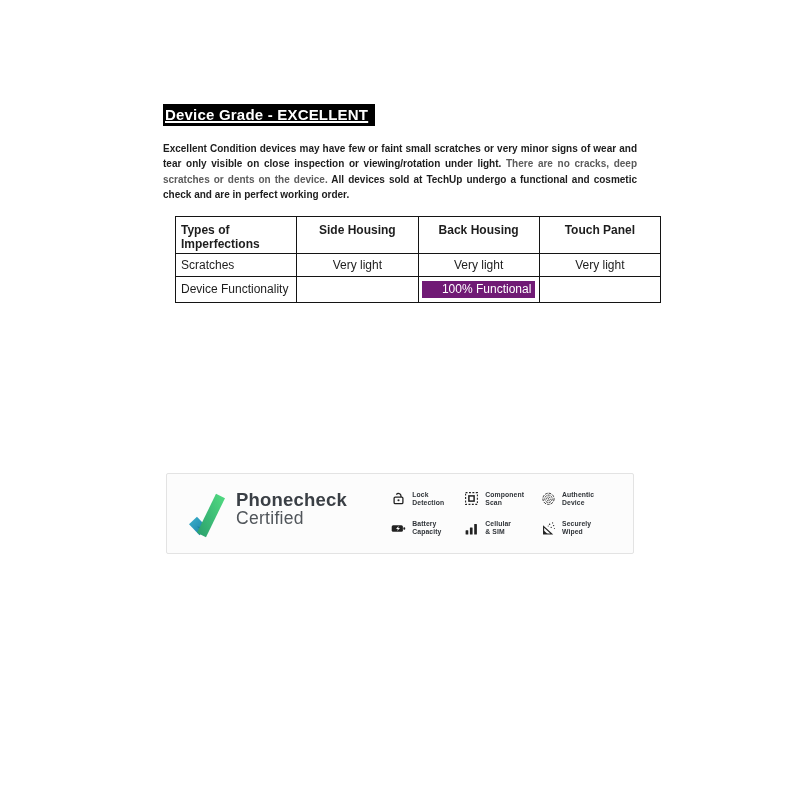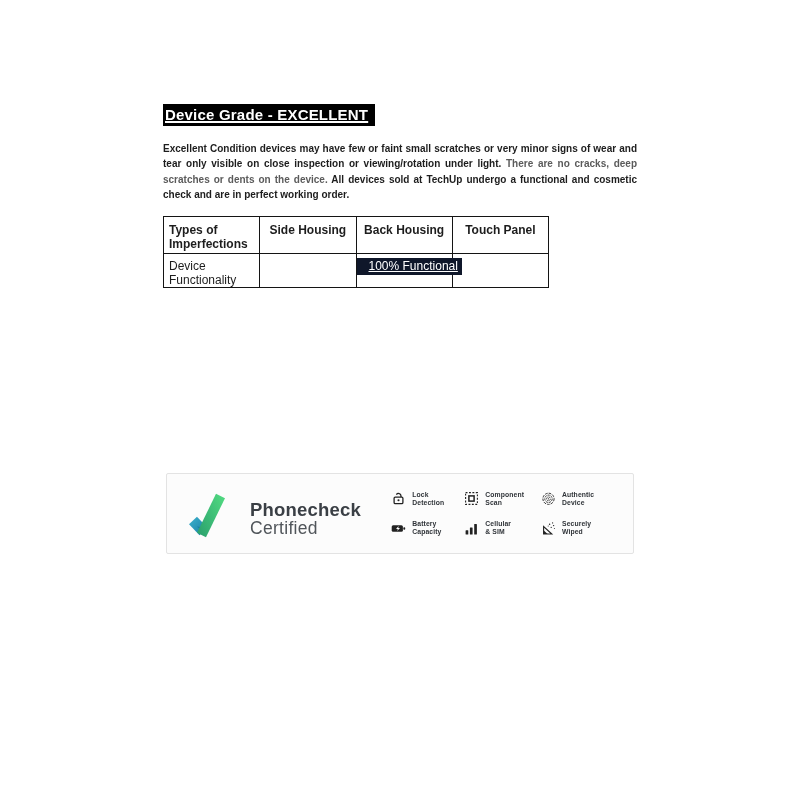--- a/index.html
+++ b/index.html
@@ -26,23 +26,24 @@
     font-weight: bold;
     line-height: 15.4px;
     text-align: justify;
     color: #1d1d1d;
     width: 474px;
   }
   .doc-paragraph .seg-gray { color: #5b5b5b; }
 
   table.imperfections {
     margin-top: 13px;
-    width: 386px;
+    width: 486px;
     border-collapse: collapse;
     table-layout: fixed;
+    margin-left: 12px;
   }
   table.imperfections td, table.imperfections th {
     border: 1px solid #141414;
     font-size: 12px;
     vertical-align: top;
     padding-top: 4px;
   }
   table.imperfections th {
     font-weight: bold;
     text-align: center;
@@ -53,39 +54,38 @@
     padding-left: 5px;
     padding-right: 6px;
   }
   td.val { text-align: center; }
   tr.r-header  { height: 37px; }
   tr.r-normal  { height: 23px; }
   tr.r-tall    { height: 34px; }
   tr.r-func    { height: 26px; }
   tr.r-func td { padding-top: 5px; }
   .hl-orange {
-    background: #0f172a;
+    background: #701a75;
     color: #ffffff;
-    padding: 1px 4px 2px 12px;
+    padding: 1px 4px 2px 20px;
     white-space: nowrap;
-    text-decoration: underline;
   }
 
   .cert-box {
     position: absolute;
     left: 166px; top: 473px;
     width: 468px; height: 81px;
     border: 1px solid #e3e3e3;
     background: #fcfcfc;
     border-radius: 2px;
     display: flex;
     align-items: center;
     padding: 0 36px 0 22px;
   }
-  .brand { display: flex; align-items: flex-end; gap: 25px; }
+  .brand { display: flex; align-items: flex-start; gap: 11px; }
   .brand-text { line-height: 1.05; }
   .brand-name {
     font-size: 18.5px;
     font-weight: bold;
     color: #3a3f45;
     letter-spacing: 0.2px;
   }
   .brand-sub {
     font-size: 17.5px;
     font-weight: 400;
@@ -119,20 +119,26 @@
 
   <p class="doc-paragraph"><span>Excellent Condition devices may have few or faint small scratches or very minor signs of wear and tear only visible on close inspection or viewing/rotation under light. </span><span class="seg-gray">There are no cracks, deep scratches or dents on the device. </span><span>All devices sold at TechUp undergo a functional and cosmetic check and are in perfect working order.</span></p>
 
   <table class="imperfections">
     <tbody>
         <tr class="r-header">
       <th class="col-label">Types of Imperfections</th>
       <th>Side Housing</th>
       <th>Back Housing</th>
       <th>Touch Panel</th>
+    </tr>
+    <tr class="r-normal">
+      <td class="col-label">Scratches</td>
+      <td class="val">Very light</td>
+      <td class="val">Very light</td>
+      <td class="val">Very light</td>
     </tr>
     <tr class="r-func">
       <td class="col-label">Device Functionality</td>
       <td class="val"></td>
       <td class="val"><span class="hl-orange">100% Functional</span></td>
       <td class="val"></td>
     </tr>
   </tbody>
     </table>
 </div>

